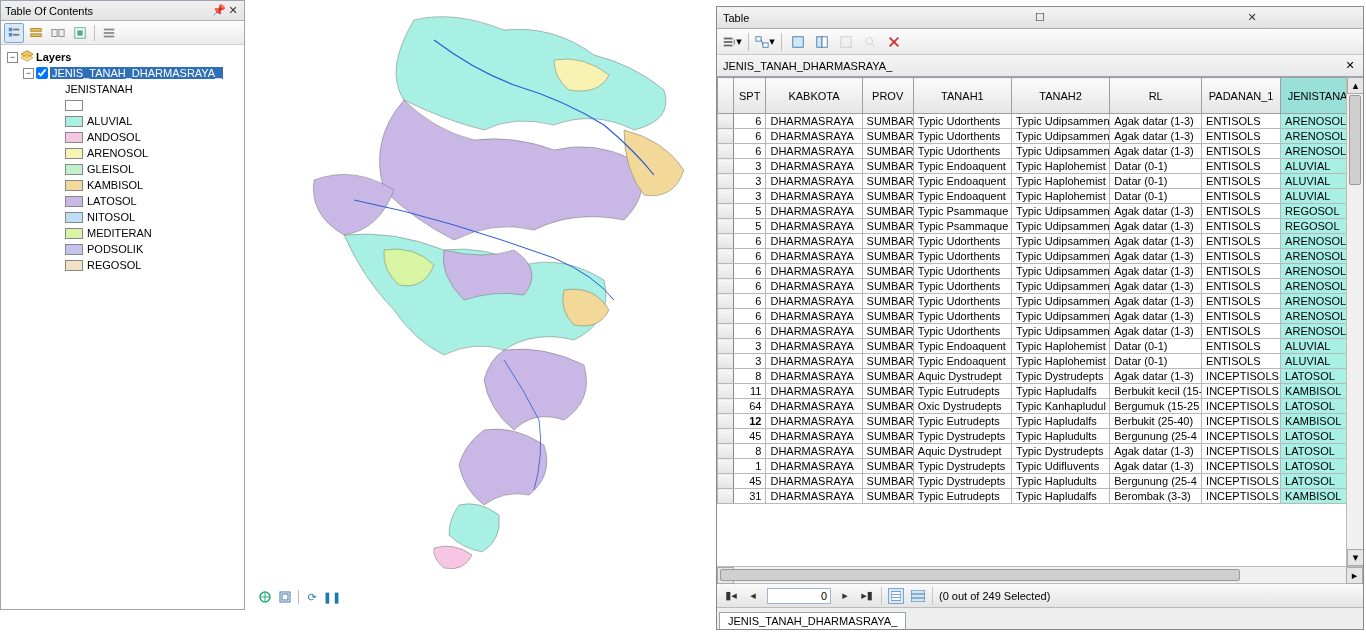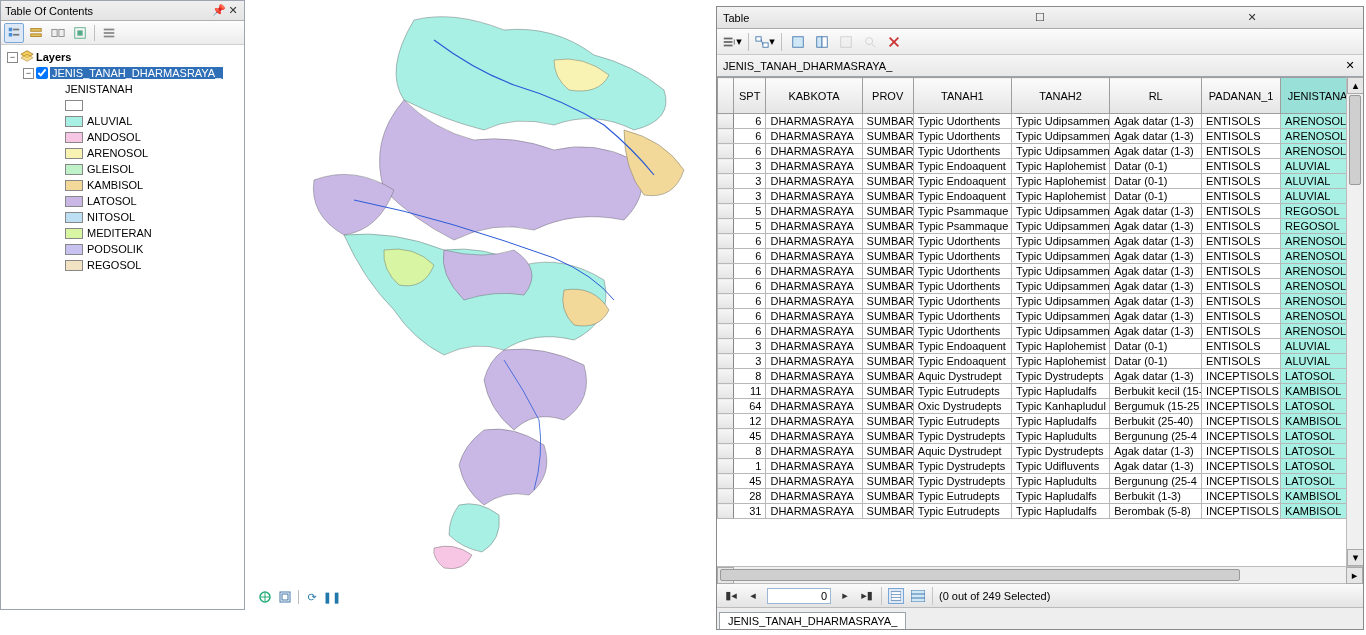--- a/index.html
+++ b/index.html
@@ -503,21 +503,21 @@
             <td style="max-width: 90px;">DHARMASRAYA</td>
             <td style="max-width: 48px;">SUMBAR</td>
             <td style="max-width: 92px;">Oxic Dystrudepts</td>
             <td style="max-width: 92px;">Typic Kanhapludul</td>
             <td style="max-width: 86px; margin-left: 40px;">Bergumuk (15-25</td>
             <td style="max-width: 74px;">INCEPTISOLS</td>
             <td class="hilite" style="max-width: 72px;">LATOSOL</td>
           </tr>
           <tr>
             <td class="rowhdr"></td>
-            <td class="num" style="max-width: 34px;">12</td>
+            <td class="num" style="max-width: 34px; font-weight: bold;">12</td>
             <td style="max-width: 90px;">DHARMASRAYA</td>
             <td style="max-width: 48px;">SUMBAR</td>
             <td style="max-width: 92px;">Typic Eutrudepts</td>
             <td style="max-width: 92px;">Typic Hapludalfs</td>
             <td style="max-width: 86px;">Berbukit (25-40)</td>
             <td style="max-width: 74px;">INCEPTISOLS</td>
             <td class="hilite" style="max-width: 72px;">KAMBISOL</td>
           </tr>
           <tr>
             <td class="rowhdr"></td>
@@ -558,37 +558,26 @@
             <td style="max-width: 90px;">DHARMASRAYA</td>
             <td style="max-width: 48px;">SUMBAR</td>
             <td style="max-width: 92px;">Typic Dystrudepts</td>
             <td style="max-width: 92px;">Typic Hapludults</td>
             <td style="max-width: 86px;">Bergunung (25-4</td>
             <td style="max-width: 74px;">INCEPTISOLS</td>
             <td class="hilite" style="max-width: 72px;">LATOSOL</td>
           </tr>
           <tr>
             <td class="rowhdr"></td>
-            <td class="num" style="max-width: 34px;">28</td>
+            <td class="num" style="max-width: 34px;">31</td>
             <td style="max-width: 90px;">DHARMASRAYA</td>
             <td style="max-width: 48px;">SUMBAR</td>
             <td style="max-width: 92px;">Typic Eutrudepts</td>
             <td style="max-width: 92px;">Typic Hapludalfs</td>
-            <td style="max-width: 86px;">Berbukit (1-3)</td>
-            <td style="max-width: 74px;">INCEPTISOLS</td>
-            <td class="hilite" style="max-width: 72px;">KAMBISOL</td>
-          </tr>
-          <tr>
-            <td class="rowhdr"></td>
-            <td class="num" style="max-width: 34px;">31</td>
-            <td style="max-width: 90px;">DHARMASRAYA</td>
-            <td style="max-width: 48px;">SUMBAR</td>
-            <td style="max-width: 92px;">Typic Eutrudepts</td>
-            <td style="max-width: 92px;">Typic Hapludalfs</td>
-            <td style="max-width: 86px;">Berombak (5-8)</td>
+            <td style="max-width: 86px;">Berombak (3-3)</td>
             <td style="max-width: 74px;">INCEPTISOLS</td>
             <td class="hilite" style="max-width: 72px;">KAMBISOL</td>
           </tr>
         </tbody>
     </table>
     <div class="vscroll">
       <div class="vs-arrow" style="top:0">▴</div>
       <div class="vs-thumb"></div>
       <div class="vs-arrow" style="bottom:0">▾</div>
     </div>

